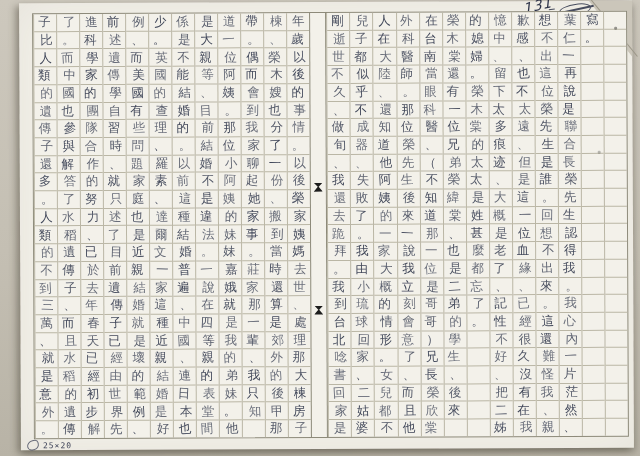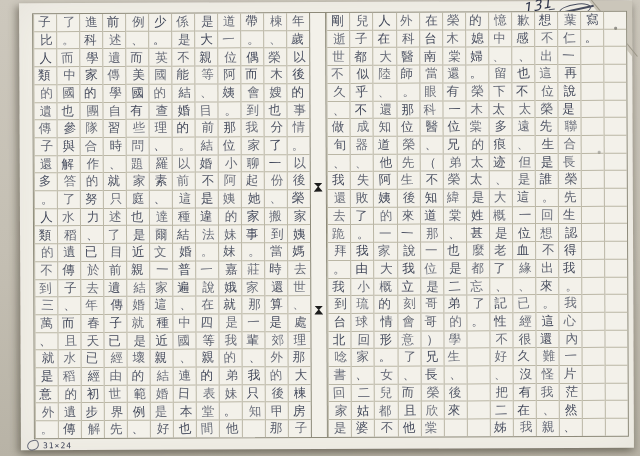--- a/index.html
+++ b/index.html
@@ -1856,19 +1856,19 @@
             <span style="transform: rotate(-2deg) translateX(1px); opacity: 0.72;">外</span>
           </div>
           <div class="cell">
             <span style="transform: rotate(1deg) translateX(0px); opacity: 0.72;">。</span>
           </div>
         </div>
       </div>
 
     <div class="spec">
       <div class="brand-icon"></div>
-      <div class="spec-text">31×24</div>
+      <div class="spec-text">25×20</div>
     </div>
 
     <div class="speck" style="left:595px;top:26px;"></div>
     <div class="speck" style="left:578px;top:150px;opacity:.35;"></div>
   </div>
 </div>
 
 </body></html>

